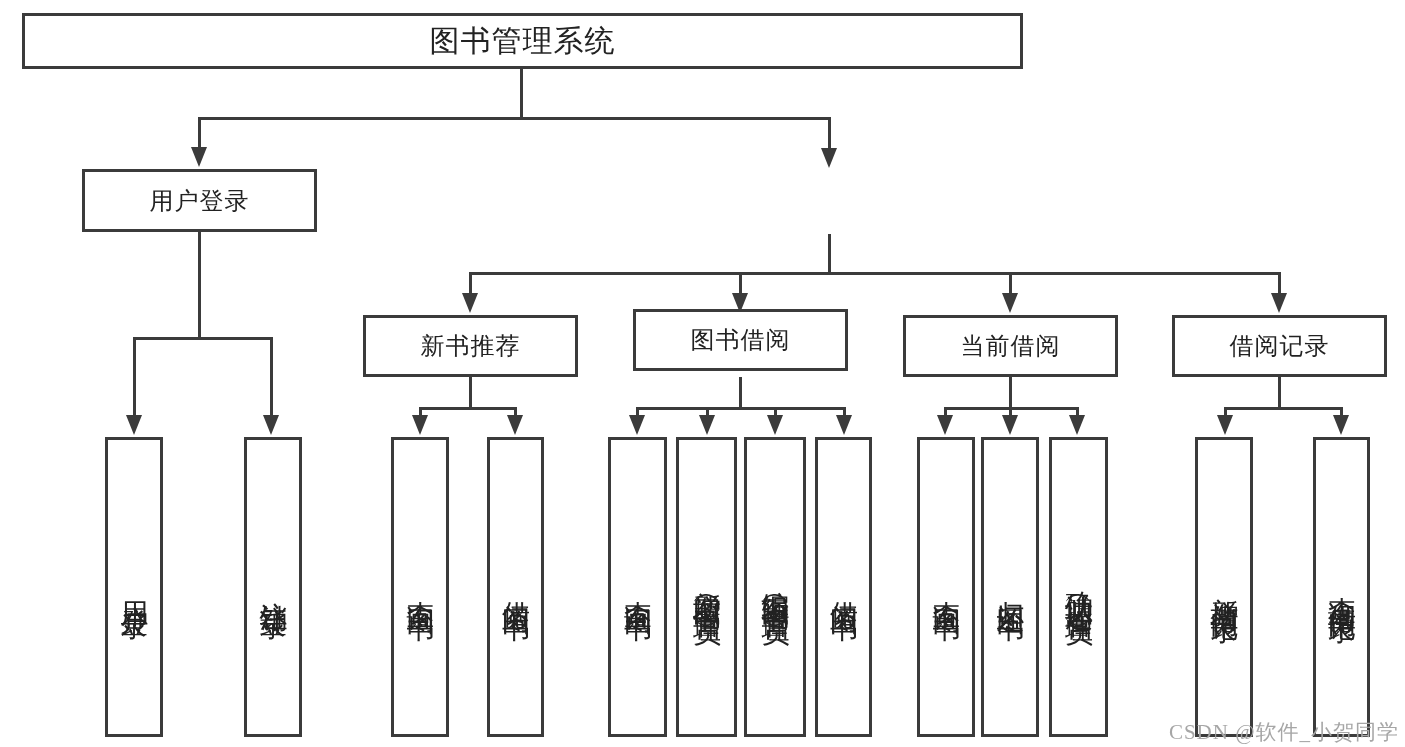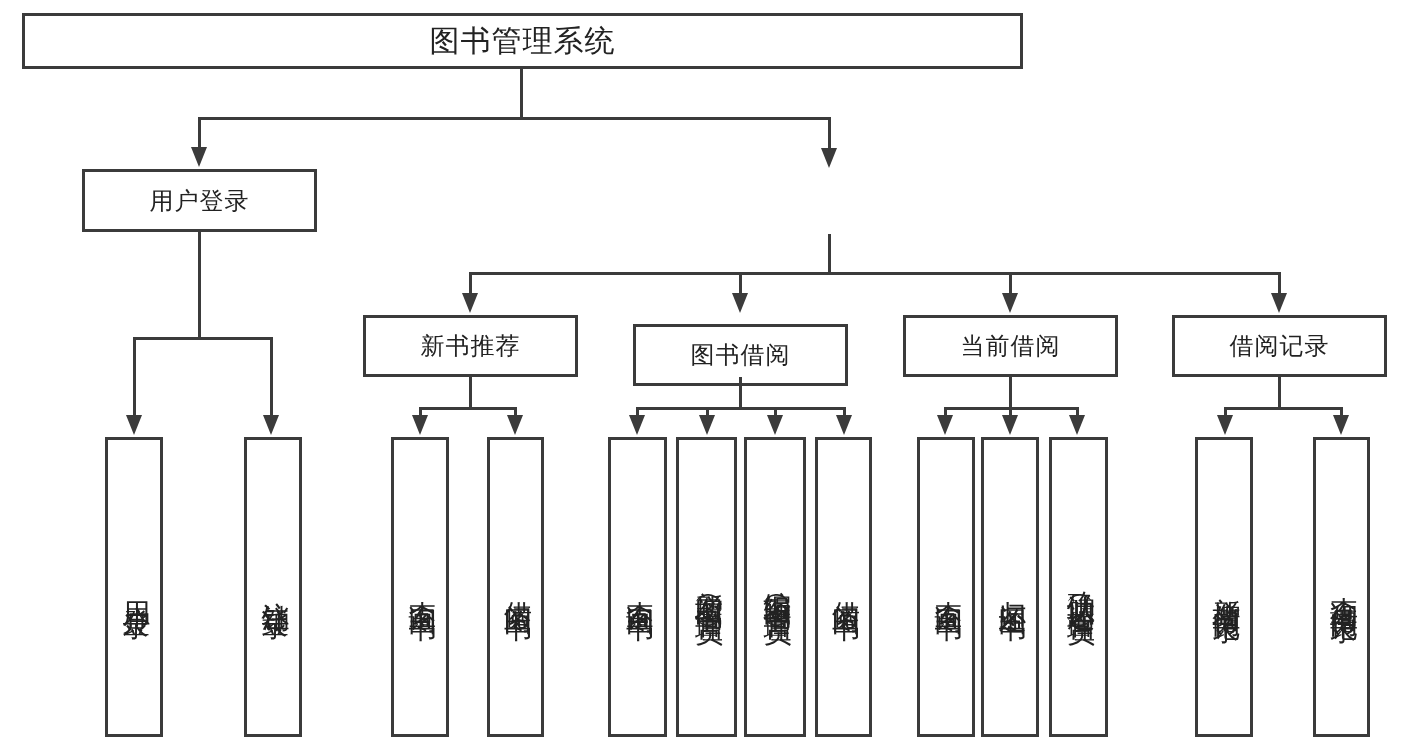--- a/index.html
+++ b/index.html
@@ -6,21 +6,21 @@
     --line:#3b3b3b;
     --text:#222222;
     --bg:#ffffff;
     --wm:#a6a6a6;
   }
   html,body{margin:0;padding:0;background:#fff;}
   #canvas{
     position:relative;
     width:1405px;height:747px;
     background:var(--bg);
-    font-family:Liberation Mono, monospace;
+    font-family:Liberation Serif, serif;
     overflow:hidden;
   }
   .ln{position:absolute;background:var(--line);}
   .ar{
     position:absolute;width:0;height:0;
     border-left:8px solid transparent;
     border-right:8px solid transparent;
     border-top:20px solid var(--line);
   }
   .hnode{
@@ -84,21 +84,21 @@
   <div class="ln" style="left:1009px;top:272px;width:3px;height:23px;"></div>
   <div class="ln" style="left:1278px;top:272px;width:3px;height:23px;"></div>
   <div class="ar" style="left:462px;top:293px;"></div>
   <div class="ar" style="left:732px;top:293px;"></div>
   <div class="ar" style="left:1002px;top:293px;"></div>
   <div class="ar" style="left:1271px;top:293px;"></div>
 
   <div class="hnode lvl" style="left:363px;top:315px;width:215px;height:62px;">
     <span>新书推荐</span>
   </div>
-  <div class="hnode lvl" style="left:633px;top:324px;width:215px;height:62px;text-align:right;">
+  <div class="hnode lvl" style="left:633px;top:309px;width:215px;height:62px;text-align:right;">
     <span>图书借阅</span>
   </div>
   <div class="hnode lvl" style="left:1172px;top:315px;width:215px;height:62px;">
     <span>借阅记录</span>
   </div>
   <div class="hnode lvl" style="left:903px;top:315px;width:215px;height:62px;">
     <span>当前借阅</span>
   </div>
 
   <div class="ln" style="left:469px;top:377px;width:3px;height:32px;"></div>
@@ -172,14 +172,15 @@
     <span class="lbl">确认归还（管理员）</span>
   </div>
 
   <div class="vnode" style="left:1195px;width:58px;">
     <span class="lbl">新增借阅记录</span>
   </div>
   <div class="vnode" style="left:1313px;width:57px;">
     <span class="lbl">查询借阅记录</span>
   </div>
 
+  <div class="watermark">CSDN @软件_小贺同学</div>
 
 </div>
 
 </body></html>

